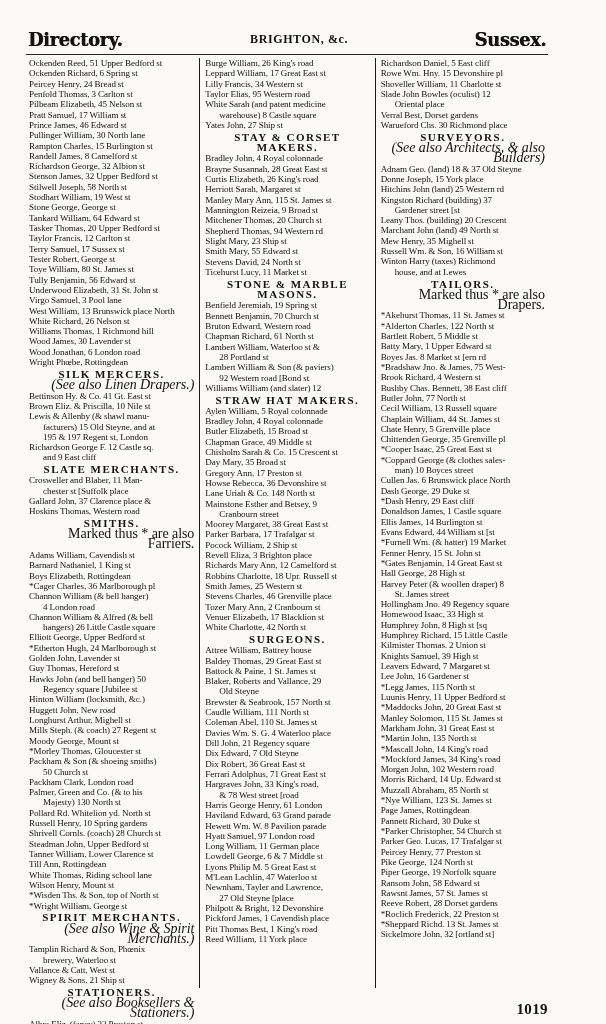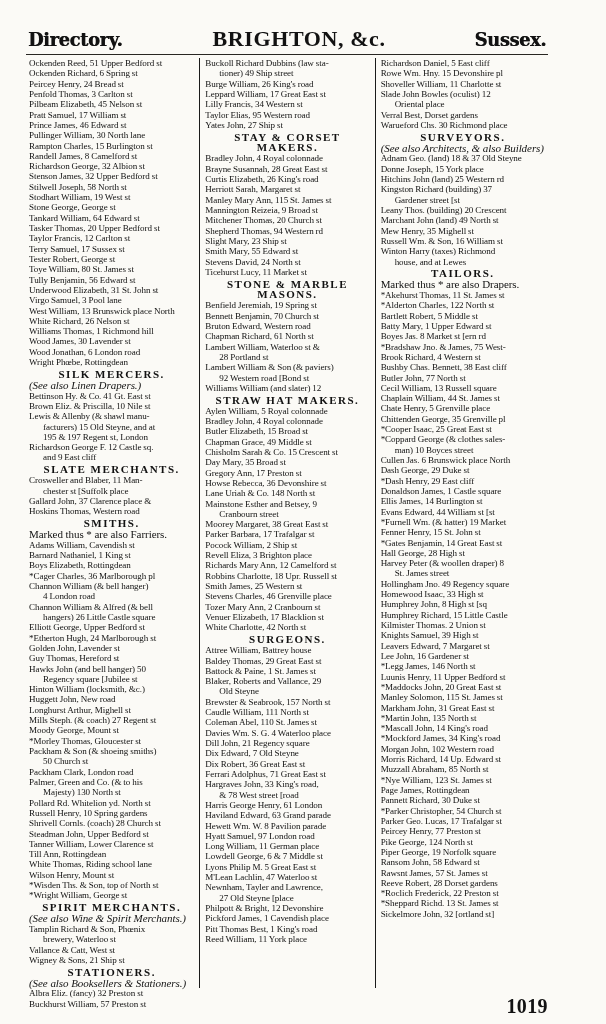--- a/index.html
+++ b/index.html
@@ -33,21 +33,21 @@
     font-size:19px;
     letter-spacing:-0.4px;
     transform:scaleX(0.94);
     transform-origin:left bottom;
     text-shadow:0.5px 0 0 rgba(0,0,0,0.85);
   }
   .fraktur.right{transform-origin:right bottom;}
   .runhead-center{
     font-family:"Liberation Serif","DejaVu Serif",serif;
     font-weight:700;
-    font-size:22px;
+    font-size:12px;
     letter-spacing:0.6px;
   }
   .rule{
     height:0;border:0;border-top:1.6px solid #16140f;
     margin:2px 2px 3px 2px;
     opacity:.92;
   }
 
   
   .cols{
@@ -78,34 +78,34 @@
   .entry .cont{padding-left:14px;display:block;}
   .heading{
     text-align:center;
     font-weight:700;
     font-size:11px;
     letter-spacing:1.5px;
     margin:1.5px 0 0.5px 0;
     line-height:10.6px;
   }
   .subnote{
-    text-align:left;
-    font-size:11px;
+    text-align:right;
+    font-size:14px;
     line-height:10.2px;
     margin:0 0 0.4px 0;
   }
   .subnote.ital{font-style:italic;}
   .ital{font-style:italic;}
 
   
   .folio{
     position:absolute;
     right:26px;bottom:6px;
     font-weight:700;
-    font-size:20px;
+    font-size:15px;
     letter-spacing:0.4px;
   }
 </style>
 </head>
 <body>
 
 <div class="page">
 
   <div class="runhead">
     <div class="fraktur">Directory.</div>
@@ -195,25 +195,25 @@
           <div class="entry hang">Vallance &amp; Catt, West st</div>
           <div class="entry hang">Wigney &amp; Sons, 21 Ship st</div>
           <div class="heading">STATIONERS.</div>
           <div class="subnote ital">(See also Booksellers &amp; Stationers.)</div>
           <div class="entry hang">Albra Eliz. (fancy) 32 Preston st</div>
           <div class="entry hang">Buckhurst William, 57 Preston st</div>
         </div>
       </div>
       <div class="col">
         <div class="col-inner">
-          <div class="entry hang">Buckoll Richard Dubbins (law sta-<span class="cont">tioner) 49 Ship street</span></div>
           <div class="entry hang">Burge William, 26 King's road</div>
           <div class="entry hang">Leppard William, 17 Great East st</div>
           <div class="entry hang">Lilly Francis, 34 Western st</div>
           <div class="entry hang">Taylor Elias, 95 Western road</div>
+          <div class="entry hang">White Sarah (and patent medicine<span class="cont">warehouse) 8 Castle square</span></div>
           <div class="entry hang">Yates John, 27 Ship st</div>
           <div class="heading">STAY &amp; CORSET MAKERS.</div>
           <div class="entry hang">Bradley John, 4 Royal colonnade</div>
           <div class="entry hang">Brayne Susannah, 28 Great East st</div>
           <div class="entry hang">Curtis Elizabeth, 26 King's road</div>
           <div class="entry hang">Herriott Sarah, Margaret st</div>
           <div class="entry hang">Manley Mary Ann, 115 St. James st</div>
           <div class="entry hang">Mannington Reizeia, 9 Broad st</div>
           <div class="entry hang">Mitchener Thomas, 20 Church st</div>
           <div class="entry hang">Shepherd Thomas, 94 Western rd</div>
@@ -328,21 +328,21 @@
           <div class="entry hang">Hall George, 28 High st</div>
           <div class="entry hang">Harvey Peter (&amp; woollen draper) 8<span class="cont">St. James street</span></div>
           <div class="entry hang">Hollingham Jno. 49 Regency square</div>
           <div class="entry hang">Homewood Isaac, 33 High st</div>
           <div class="entry hang">Humphrey John, 8 High st      [sq</div>
           <div class="entry hang">Humphrey Richard, 15 Little Castle</div>
           <div class="entry hang">Kilmister Thomas. 2 Union st</div>
           <div class="entry hang">Knights Samuel, 39 High st</div>
           <div class="entry hang">Leavers Edward, 7 Margaret st</div>
           <div class="entry hang">Lee John, 16 Gardener st</div>
-          <div class="entry hang">*Legg James, 146 North st</div>
+          <div class="entry hang">*Legg James, 115 North st</div>
           <div class="entry hang">Luunis Henry, 11 Upper Bedford st</div>
           <div class="entry hang">*Maddocks John, 20 Great East st</div>
           <div class="entry hang">Manley Solomon, 115 St. James st</div>
           <div class="entry hang">Markham John, 31 Great East st</div>
           <div class="entry hang">*Martin John, 135 North st</div>
           <div class="entry hang">*Mascall John, 14 King's road</div>
           <div class="entry hang">*Mockford James, 34 King's road</div>
           <div class="entry hang">Morgan John, 102 Western road</div>
           <div class="entry hang">Morris Richard, 14 Up. Edward st</div>
           <div class="entry hang">Muzzall Abraham, 85 North st</div>

